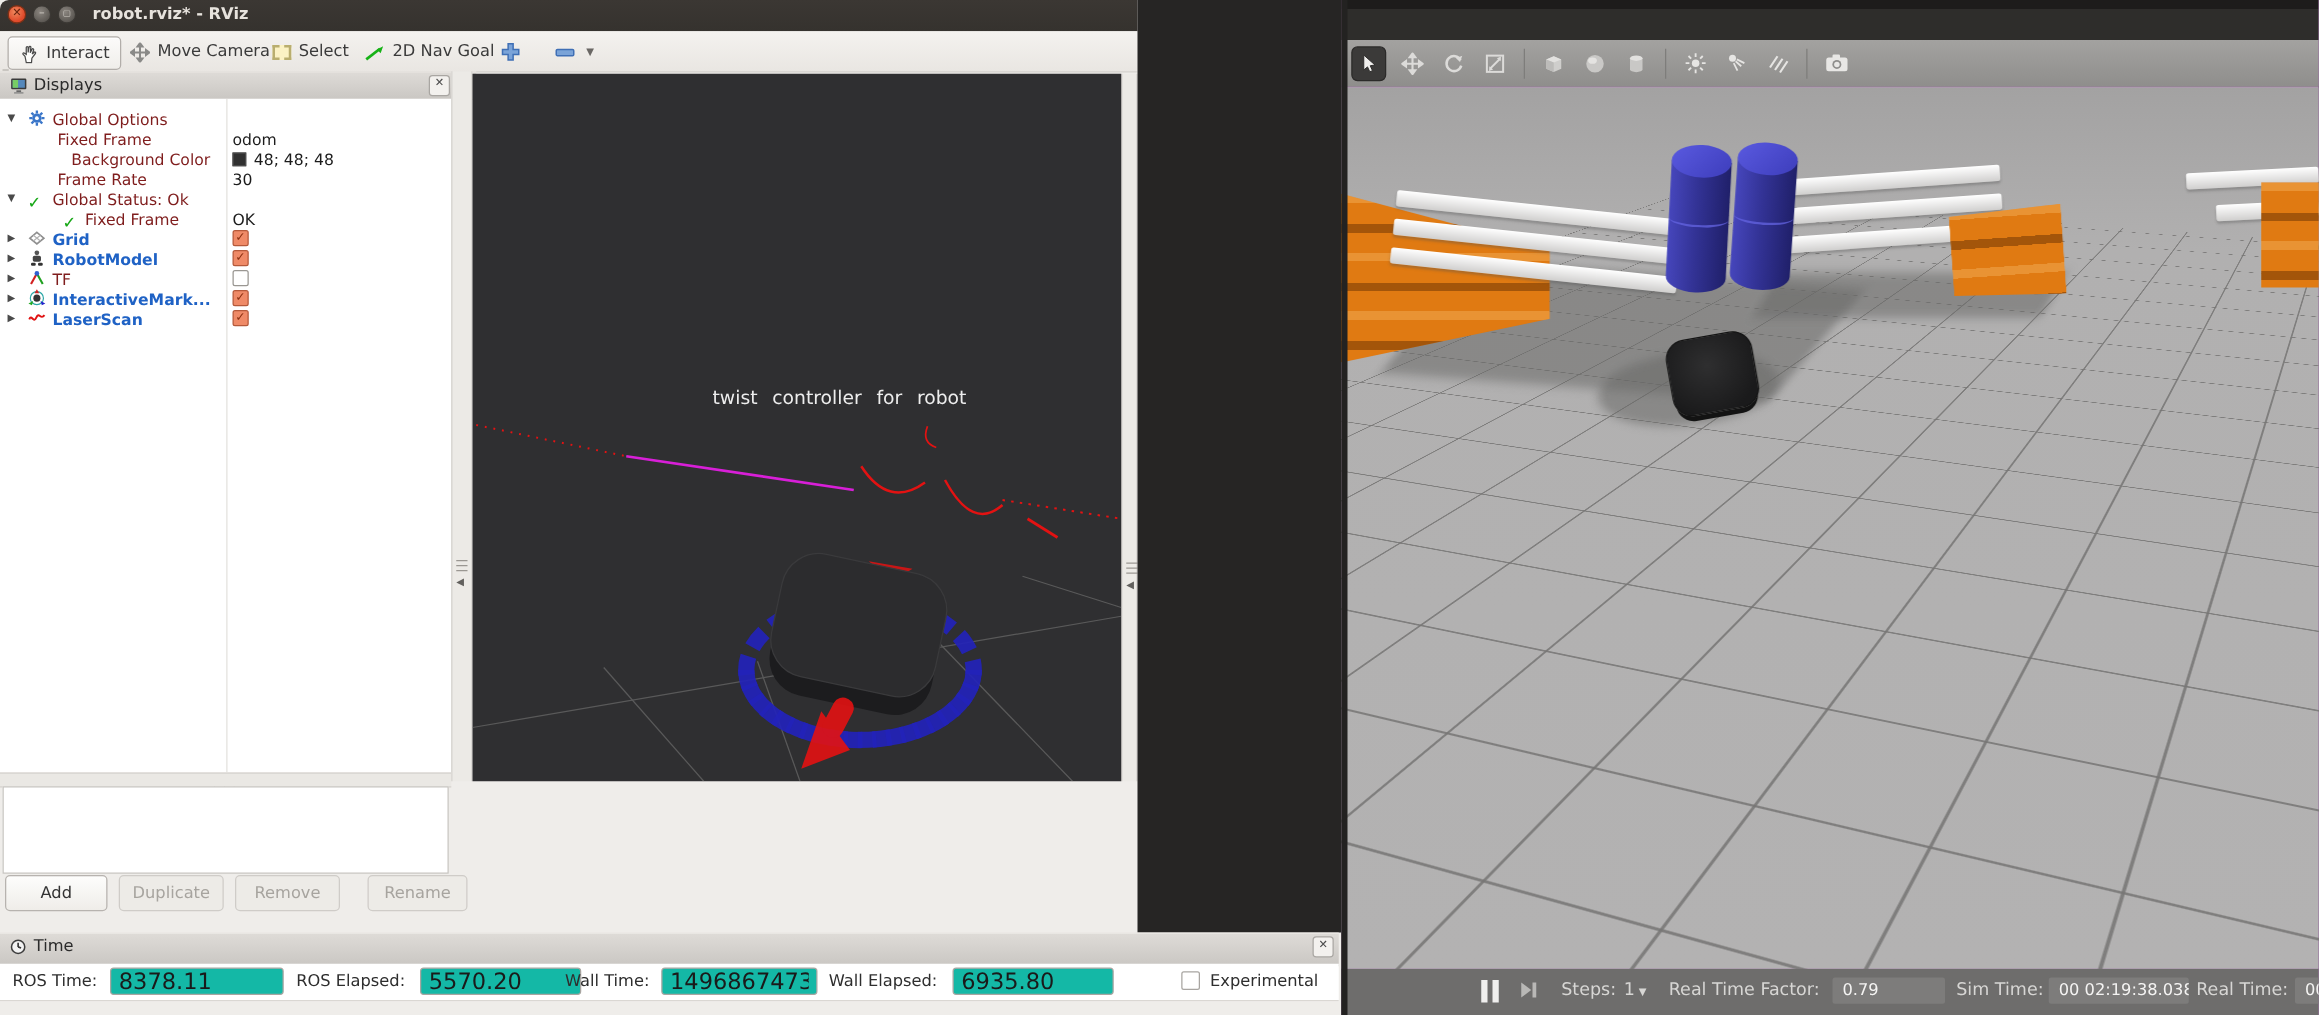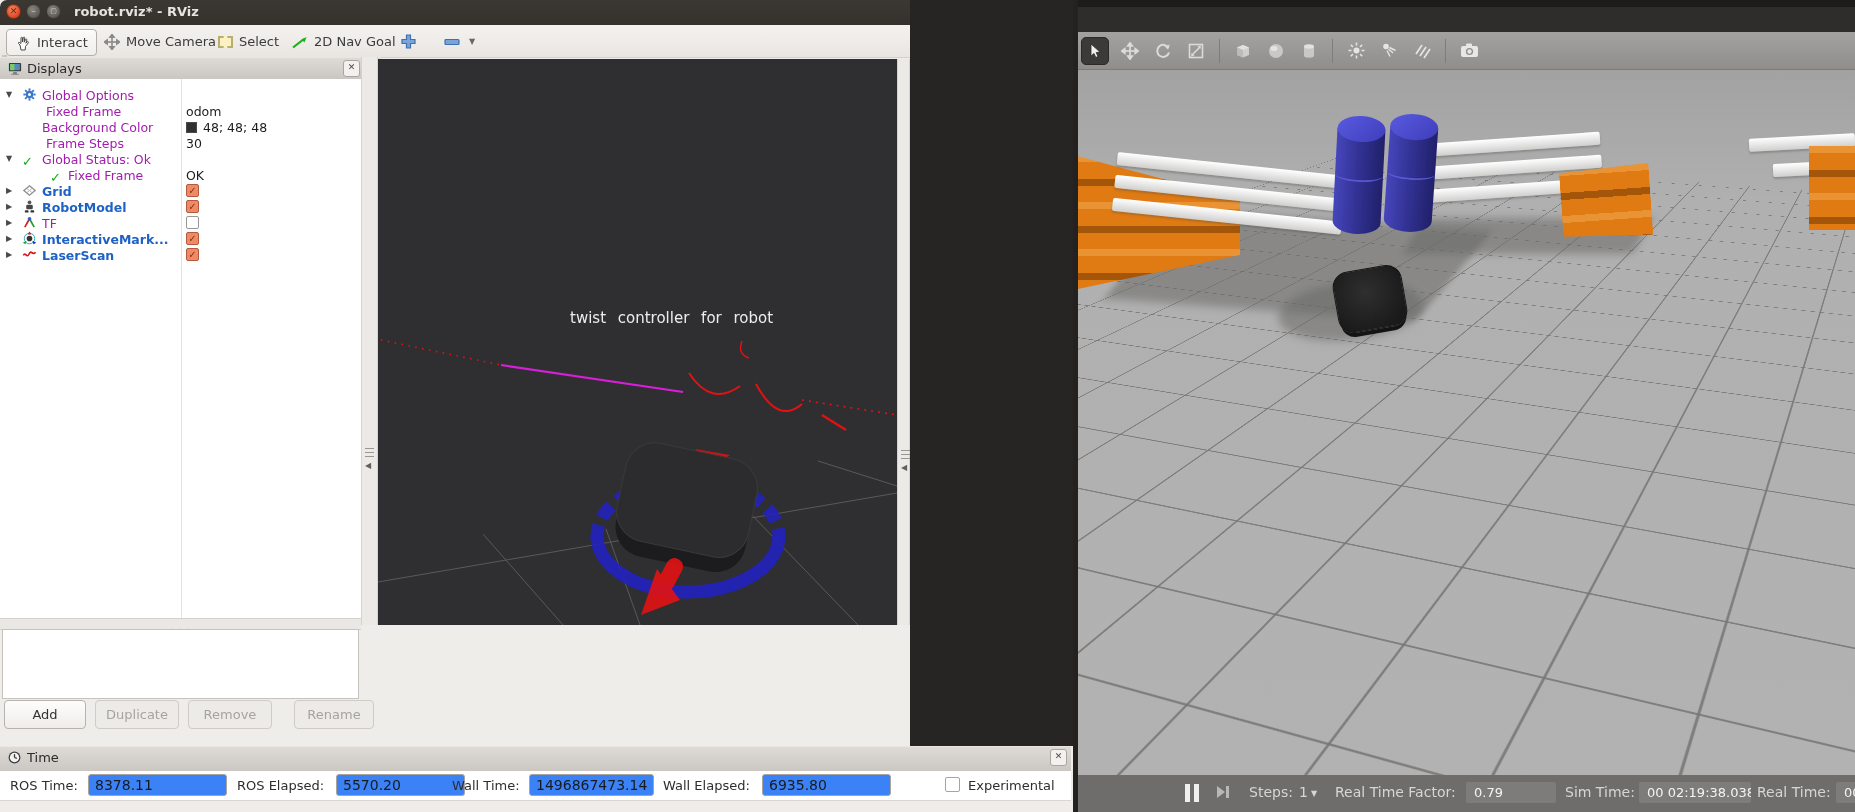--- a/index.html
+++ b/index.html
@@ -36,21 +36,21 @@
   .panel-header .ph-icon{position:absolute;left:7px;top:3px;}
   .panel-close{position:absolute;top:2px;width:15px;height:15px;border-radius:3px;background:#f3f1ee;
       border:1px solid #a9a6a2;color:#4c4c4c;font-size:9px;line-height:13px;text-align:center;font-weight:bold;}
   #rv-displays-header{left:0;top:57px;width:361px;height:21px;padding-left:20px;}
   #rv-tree{position:absolute;left:0;top:79px;width:361px;height:539px;background:#fff;
       border-right:1px solid #c6c3bf;overflow:hidden;}
   #rv-tree .vsep{position:absolute;left:181px;top:0;width:1px;height:100%;background:#e4e2de;}
   .trow{position:absolute;left:0;width:100%;height:16px;}
   .exp{position:absolute;left:6px;top:3px;font-size:8px;color:#4a4a4a;}
   .ticon{position:absolute;top:0;width:16px;height:16px;}
-  .tlabel{position:absolute;top:1px;font-size:12.5px;color:#a21caf;white-space:nowrap;}
+  .tlabel{position:absolute;top:1px;font-size:12.5px;color:#7f1d1d;white-space:nowrap;}
   .tlabel.blue{color:var(--tree-link-blue);font-weight:bold;}
   .tval{position:absolute;left:186px;top:1px;font-size:12.5px;color:#1c1c1c;white-space:nowrap;}
   .tval.after-swatch{left:203px;}
   .swatch{position:absolute;left:186px;top:3px;width:11px;height:11px;border:1px solid #4a4a4a;box-sizing:border-box;}
   .cb{position:absolute;left:186px;top:1px;width:13px;height:13px;border:1px solid #b5593a;border-radius:2px;
       background:var(--checkbox-checked);color:#8a2f10;font-size:10px;line-height:12px;text-align:center;font-weight:bold;box-sizing:border-box;}
   .cb.off{background:#fff;border-color:#9a9792;}
   #rv-splitter-h{position:absolute;left:0;top:618px;width:361px;height:10px;background:#eae8e4;
       border-top:1px solid #d5d2ce;border-bottom:1px solid #d5d2ce;text-align:center;}
   #rv-splitter-h span{font-size:7px;color:#908d89;letter-spacing:2px;line-height:9px;}
@@ -63,22 +63,22 @@
   .vsplit .grip{position:absolute;left:3px;width:9px;height:1px;background:#9a9792;}
   .vsplit .arrow{position:absolute;left:3px;font-size:8px;color:#62605d;}
   
   #rv-viewport{position:absolute;left:378px;top:59px;width:519px;height:566px;background:var(--viewport-bg);overflow:hidden;}
   #vp-text{position:absolute;left:192px;top:250px;width:230px;font-size:15px;color:#ededed;word-spacing:7px;white-space:nowrap;}
   #rv-dark-right{position:absolute;left:910px;top:0;width:163px;height:746px;background:#262524;}
   
   #rv-time-header{left:0;top:746px;width:1071px;height:25px;}
   #rv-time-row{position:absolute;left:0;top:771px;width:1071px;height:29px;background:#fff;border-bottom:1px solid #dad7d3;}
   .tfl{position:absolute;top:7px;font-size:13px;color:#2e2e2e;}
-  .tfi{position:absolute;top:3px;height:20px;border:1px solid #a8a5a1;border-radius:3px;background:#3b82f6;
-      font-size:14px;color:#1a1a1a;padding:0 6px;font-family:"DejaVu Sans",sans-serif;box-sizing:content-box;}
+  .tfi{position:absolute;top:3px;height:20px;border:1px solid #a8a5a1;border-radius:3px;background:#14b8a6;
+      font-size:18px;color:#1a1a1a;padding:0 6px;font-family:"DejaVu Sans",sans-serif;box-sizing:content-box;}
   #exp-cb{position:absolute;left:945px;top:6px;width:15px;height:15px;border:1px solid #a8a5a1;border-radius:2px;background:#fff;box-sizing:border-box;}
   #exp-lb{position:absolute;left:968px;top:7px;font-size:13px;color:#2e2e2e;}
   
   #gazebo{position:absolute;left:1073px;top:0;width:782px;height:812px;background:#f0abfc;overflow:hidden;}
   #gz-top{position:absolute;left:0;top:0;width:782px;height:32px;
       background:linear-gradient(180deg,#1d1c1b 0 7px,#2e2d2b 7px);}
   #gz-toolbar{position:absolute;left:0;top:32px;width:782px;height:38px;
       background:linear-gradient(180deg,#a3a2a0,#8f8e8c);border-bottom:1px solid #7c7b79;
       display:flex;align-items:center;gap:9px;padding-left:8px;box-sizing:border-box;}
   .gz-tool{display:inline-flex;align-items:center;justify-content:center;width:24px;height:26px;}
@@ -213,26 +213,26 @@
             <circle cx="8" cy="8" r="4" fill="#3a76c9"></circle>
             <circle cx="8" cy="8" r="1.6" fill="#fff"></circle>
           </svg></span>
         <span class="tlabel" style="left: 42px;">Global Options</span>
       </div>
       <div class="trow" style="top: 24px;">
         <span class="tlabel" style="left: 46px;">Fixed Frame</span>
         <span class="tval">odom</span>
       </div>
       <div class="trow" style="top: 40px;">
-        <span class="tlabel" style="left: 42px;">Background Color</span>
+        <span class="tlabel" style="left: 57px;">Background Color</span>
         <span class="swatch" style="background: rgb(48, 48, 48);"></span>
         <span class="tval after-swatch">48; 48; 48</span>
       </div>
       <div class="trow" style="top: 56px;">
-        <span class="tlabel" style="left: 46px;">Frame Steps</span>
+        <span class="tlabel" style="left: 46px;">Frame Rate</span>
         <span class="tval">30</span>
       </div>
       <div class="trow" style="top: 72px;">
         <span class="exp">▼</span>
         <span class="ticon" style="left: 22px;"><span style="color:#18a818;font-weight:bold;font-size:13px;line-height:15px">✓</span></span>
         <span class="tlabel" style="left: 42px;">Global Status: Ok</span>
       </div>
       <div class="trow" style="top: 88px;">
         <span class="ticon" style="left: 50px;"><span style="color:#18a818;font-weight:bold;font-size:13px;line-height:15px">✓</span></span>
         <span class="tlabel" style="left: 68px;">Fixed Frame</span>

